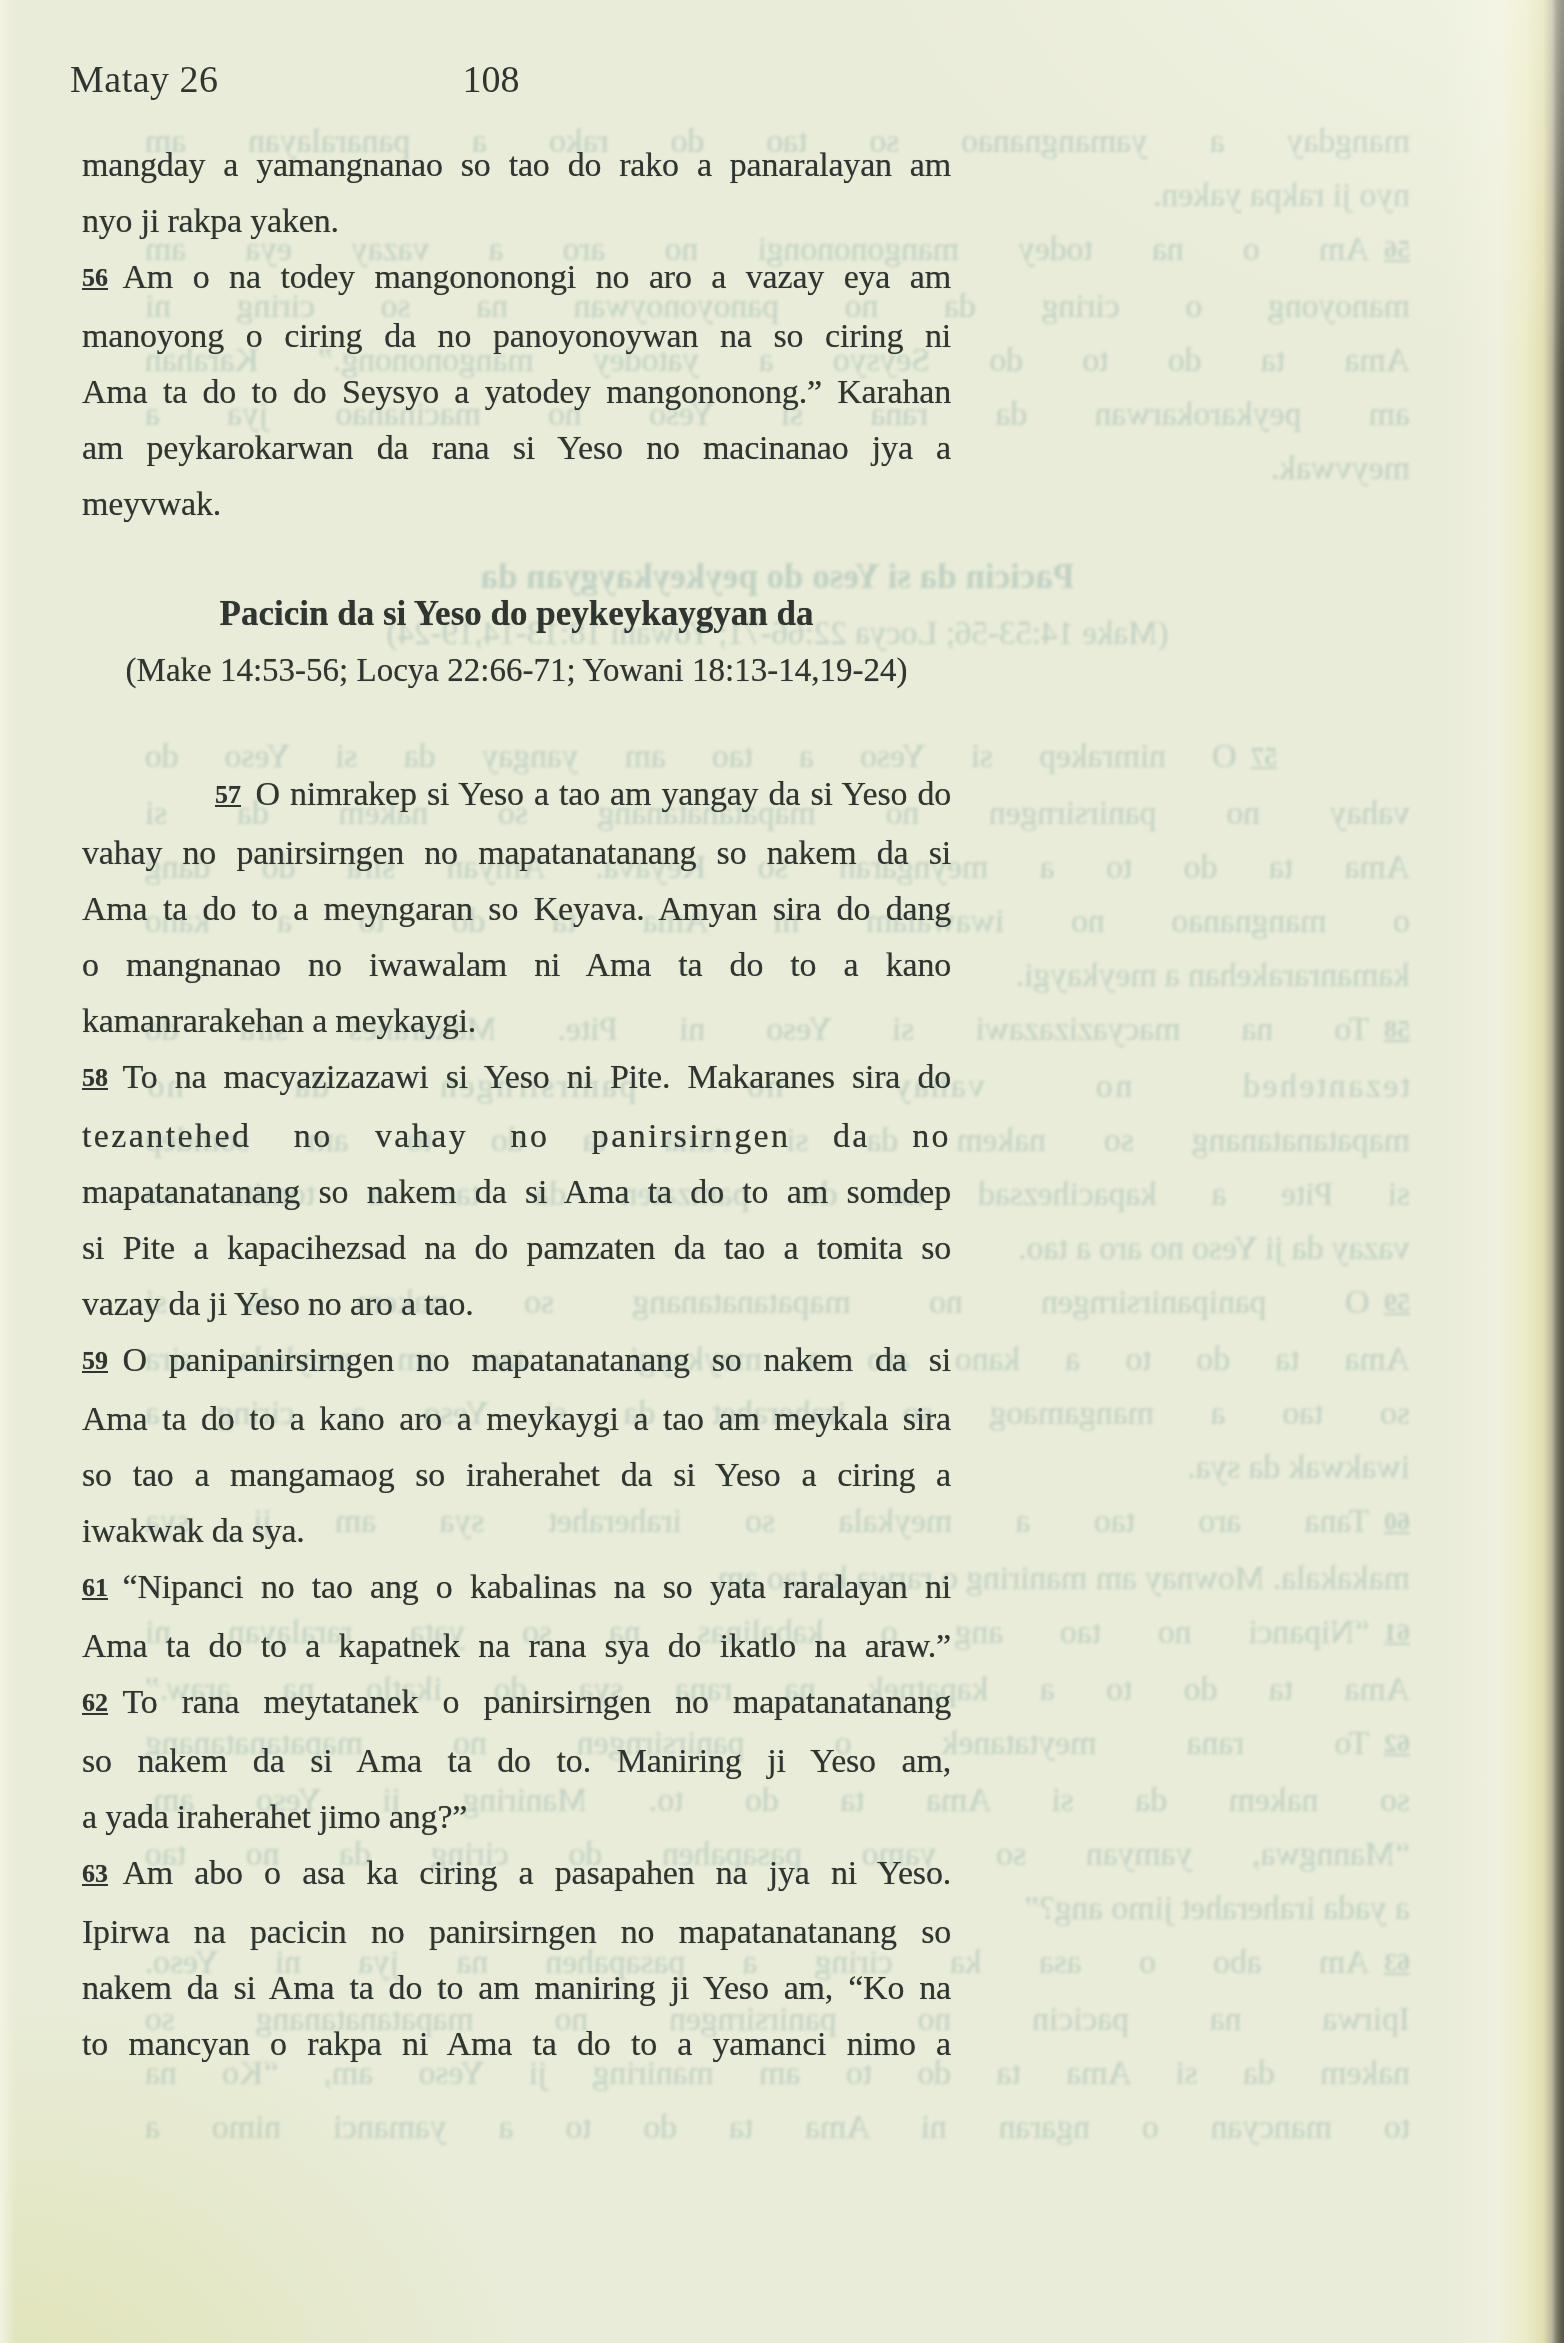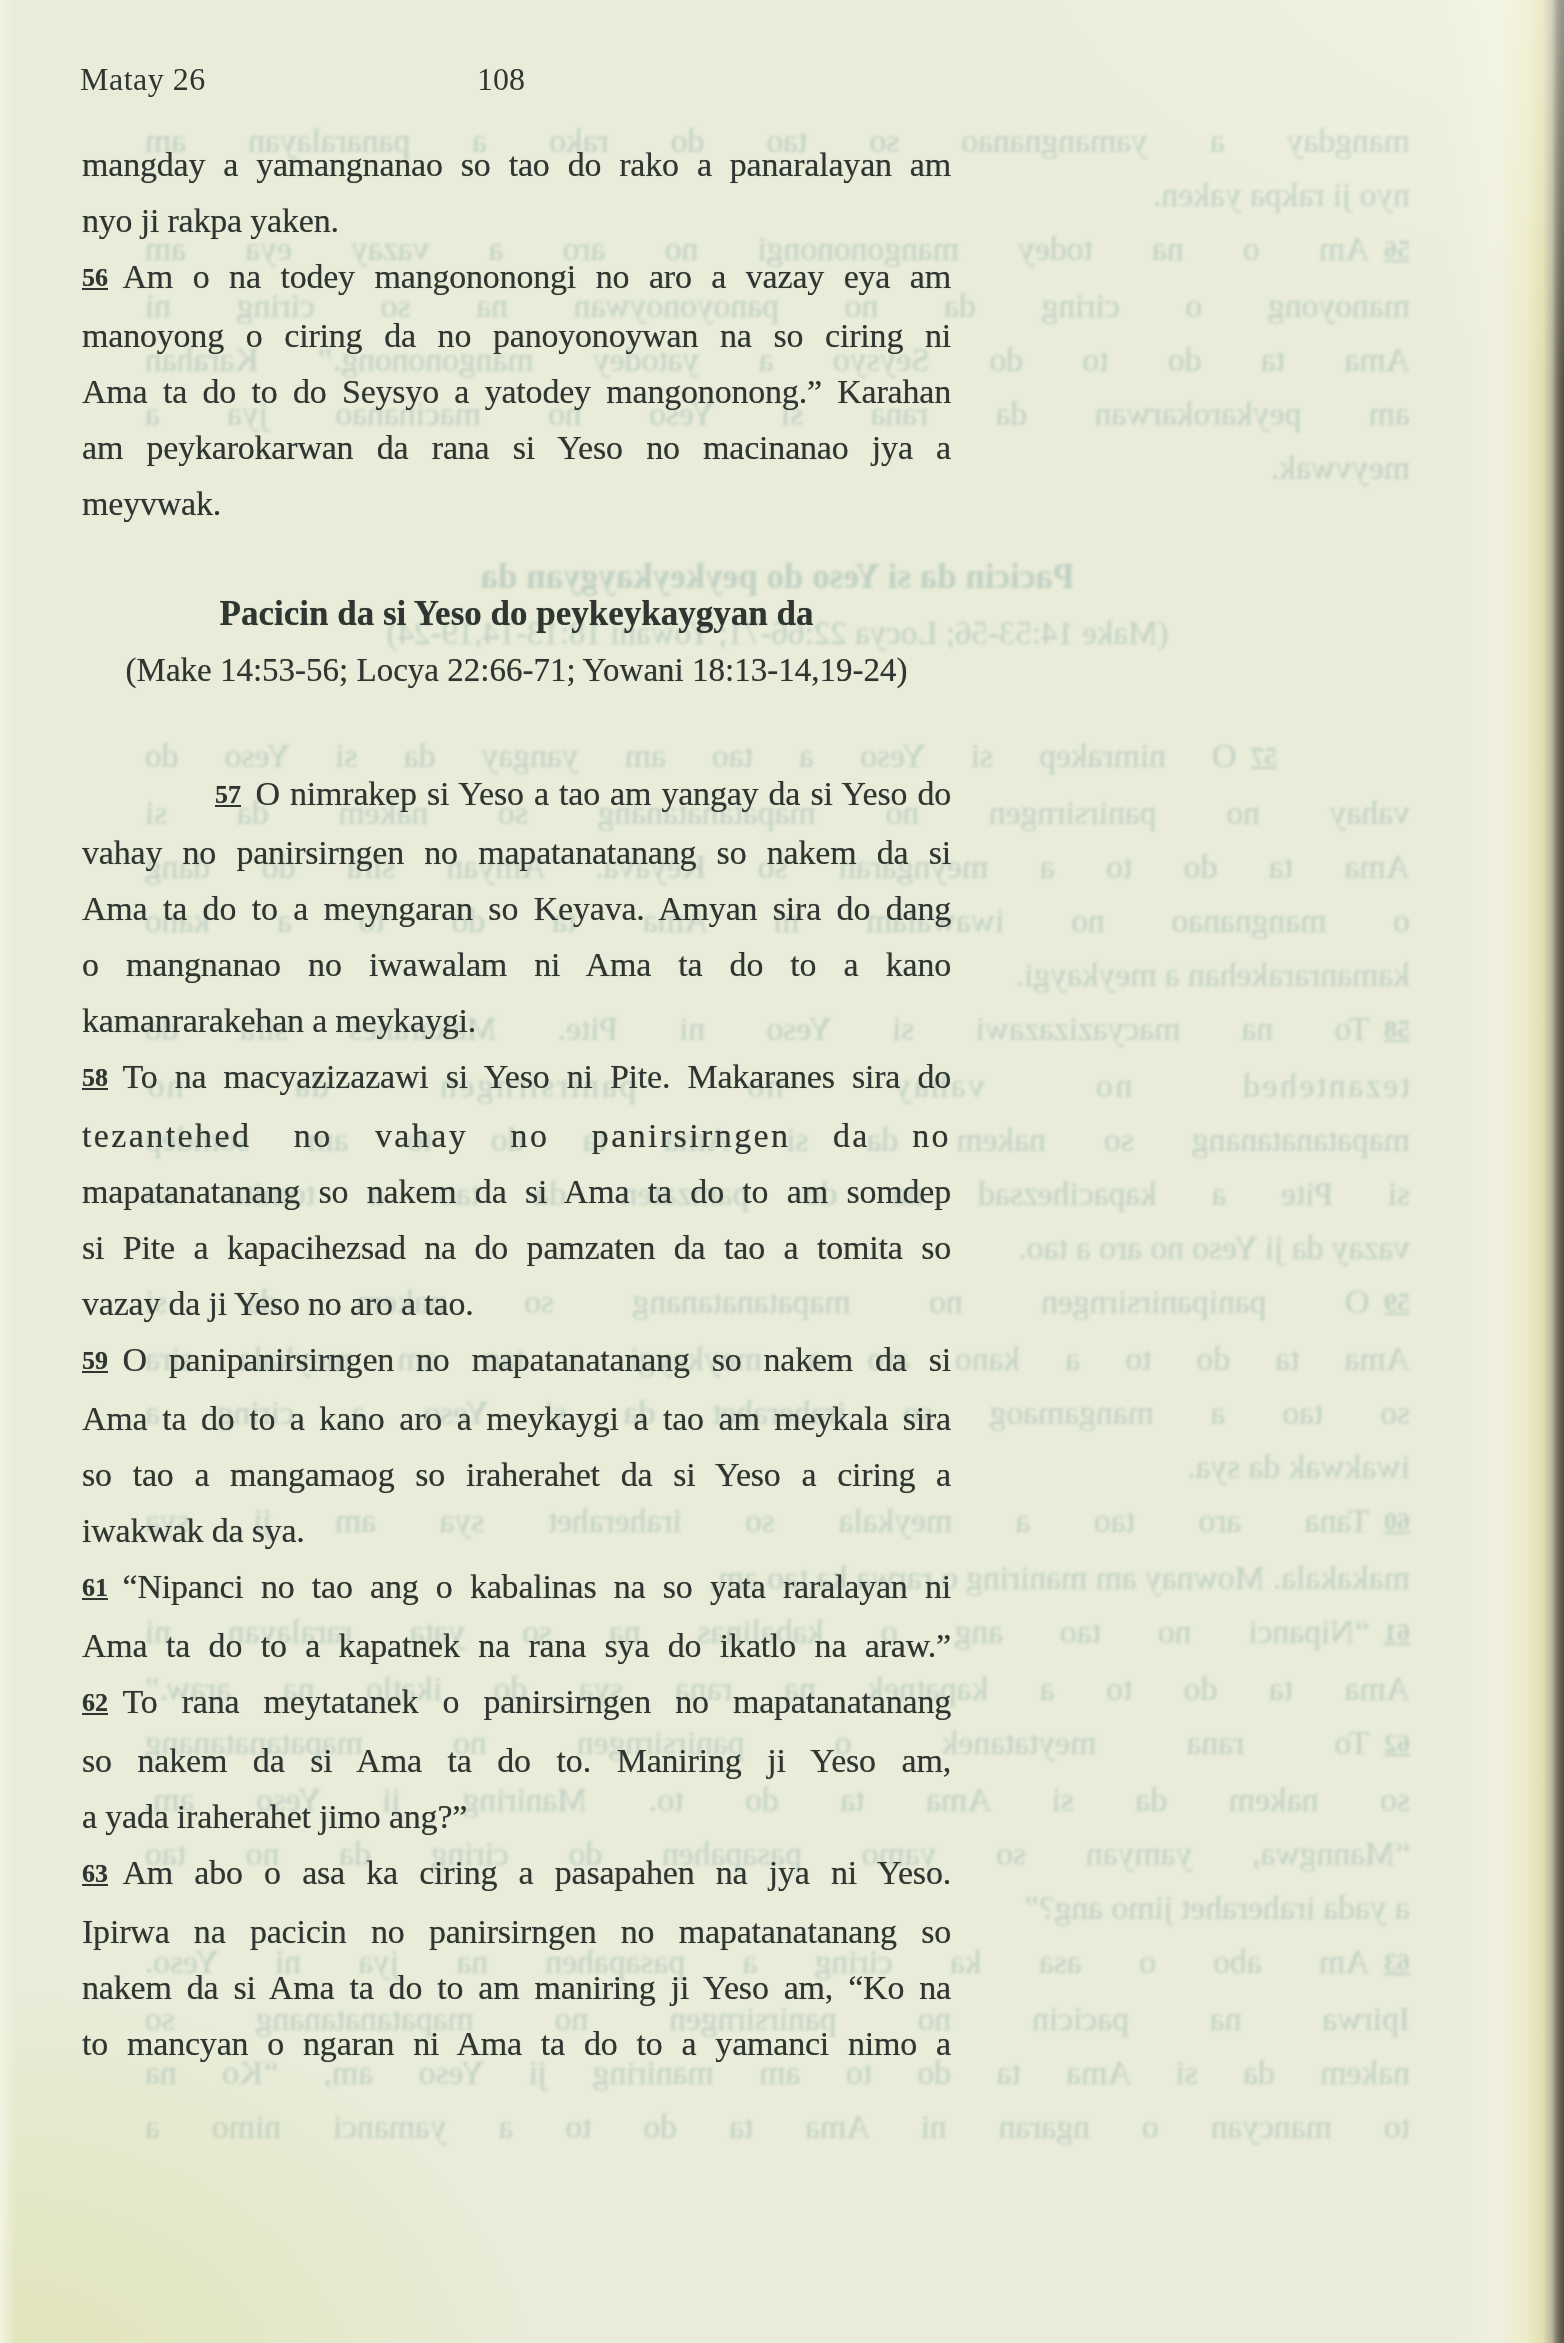--- a/index.html
+++ b/index.html
@@ -10,22 +10,22 @@
     font-family:"Liberation Serif","DejaVu Serif",serif;
     color:#2f3531;
     background-color:#e9ecd8;
     background-image:
       linear-gradient(90deg,#f2f3e1 0px,rgba(242,243,225,0) 15.4px),
       radial-gradient(869px 676px at 0% 103%,rgba(215,219,148,0.50),rgba(215,219,148,0) 62%),
       radial-gradient(1448px 869px at 108% -6%,rgba(252,252,242,0.55),rgba(252,252,242,0) 60%),
       linear-gradient(90deg,rgba(233,236,216,0) 1443px,#eff0dd 1498px,#ecebc8 1527px,#e2deb1 1543px,#b9b59d 1552px,#7b7968 1557px,#605e4d 1561px,#555344 1564px);
   }
   .running-header{
-    position:absolute;left:80px;top:54px;width:869px;height:50px;
-    font-size:32px;line-height:50px;z-index:2;
+    position:absolute;left:70px;top:54px;width:869px;height:50px;
+    font-size:38px;line-height:50px;z-index:2;
   }
   .chapter-label{display:inline-block;letter-spacing:0.5px;}
   .page-number{position:absolute;left:calc(50% - 13.5px);transform:translateX(-50%);top:0;}
   .text-block{
     position:absolute;left:82px;top:137px;width:869px;z-index:2;
     font-size:34px;letter-spacing:-0.2px;
     text-shadow:0 0 0.7px rgba(44,50,46,0.55);
   }
   .para{margin:0;}
   .line{
@@ -191,18 +191,18 @@
     <p class="para">
       <span class="line"><span class="vnum">62</span><span>To rana meytatanek o panirsirngen no mapatanatanang</span></span>
       <span class="line">so nakem da si Ama ta do to. Maniring ji Yeso am,</span>
       <span class="line lastline">a yada iraherahet jimo ang?”</span>
     </p>
 
     <p class="para">
       <span class="line"><span class="vnum">63</span><span>Am abo o asa ka ciring a pasapahen na jya ni Yeso.</span></span>
       <span class="line">Ipirwa na pacicin no panirsirngen no mapatanatanang so</span>
       <span class="line">nakem da si Ama ta do to am maniring ji Yeso am, “Ko na</span>
-      <span class="line">to mancyan o ngaran ni Ama ta do to a yamanci nimo a</span>
+      <span class="line">to mancyan o rakpa ni Ama ta do to a yamanci nimo a</span>
     </p>
 
   </div>
 </div>
 
 
 </body></html>

